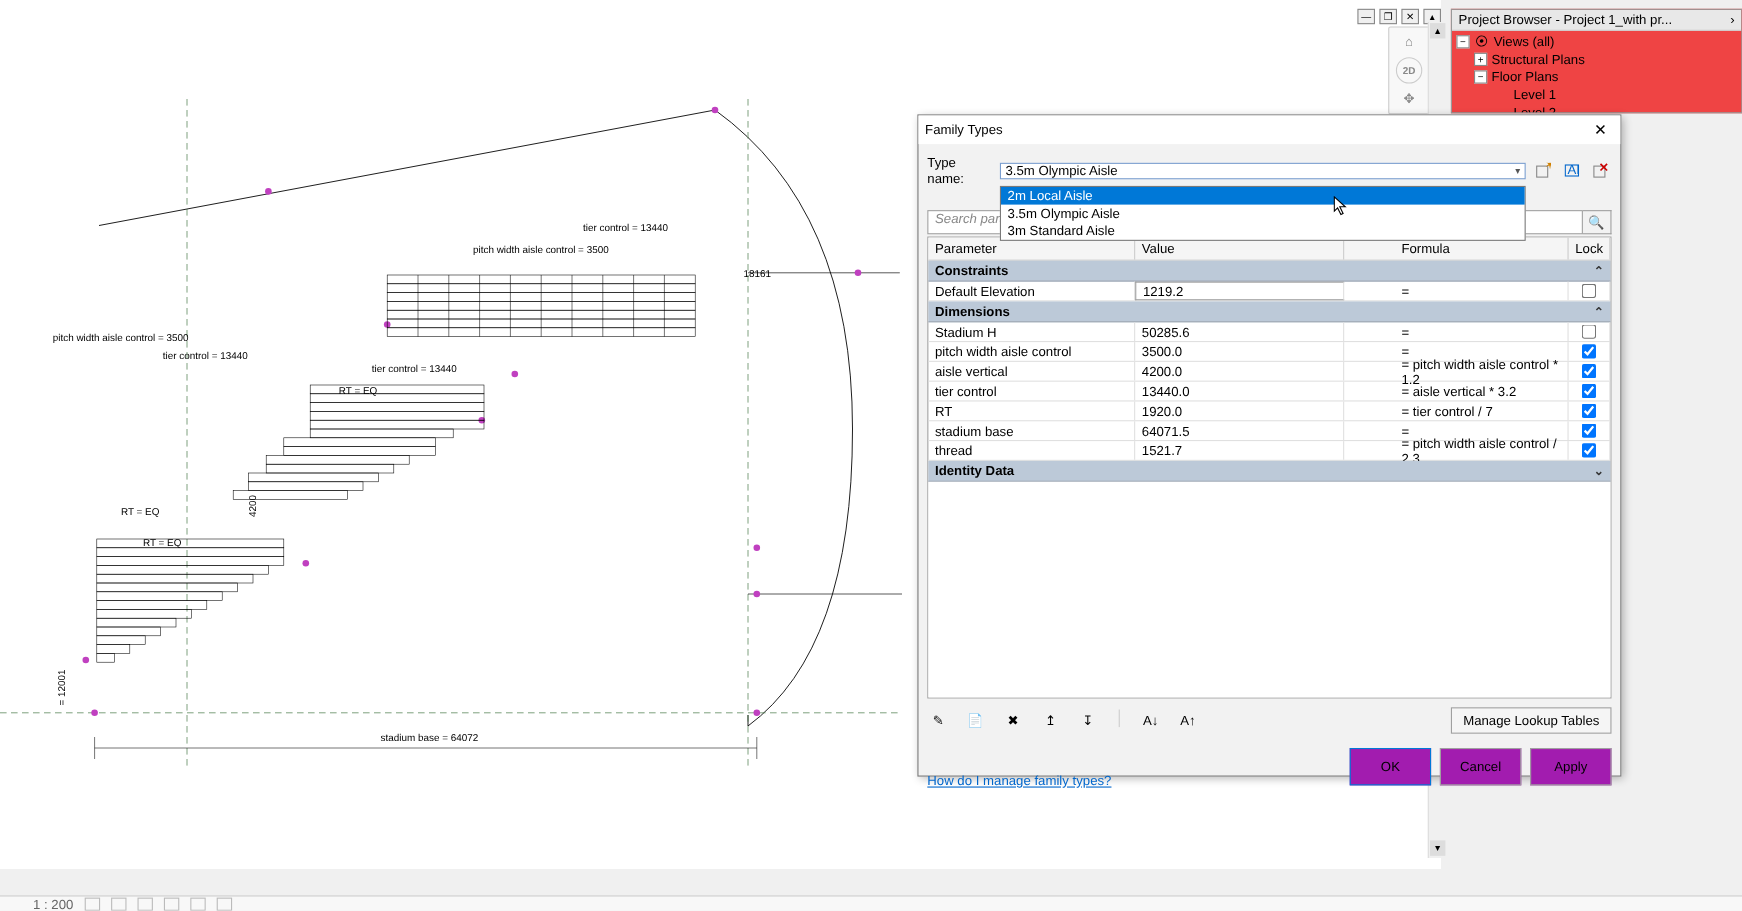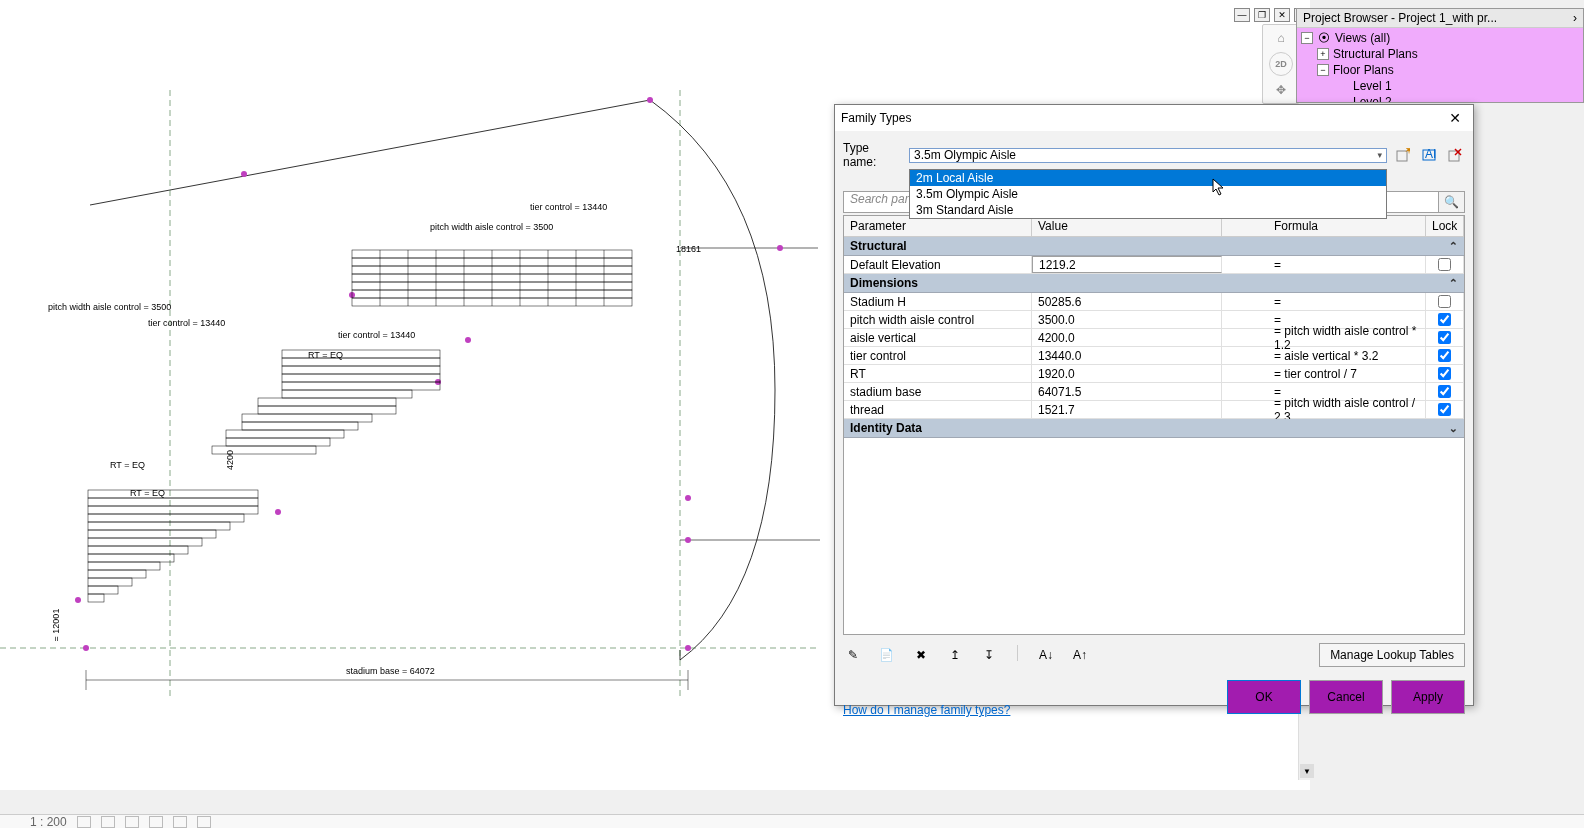--- a/index.html
+++ b/index.html
@@ -1,19 +1,19 @@
 <!DOCTYPE html>
 <html><head>
 <meta charset="utf-8">
 <style>
 * { box-sizing: border-box; margin: 0; padding: 0; font-family: 'Segoe UI', Tahoma, sans-serif; font-size: 12px; }
 body { background: #f0f0f0; width: 1584px; height: 828px; overflow: hidden; position: relative; }
 
 
-.project-browser { position: absolute; top: 8px; right: 0; width: 288px; height: 95px; background: #f0abfc; border: 1px solid #999; overflow: hidden; }
+.project-browser { position: absolute; top: 8px; right: 0; width: 265px; height: 95px; background: #ef4444; border: 1px solid #999; overflow: hidden; }
 .pb-header { background: #e8e8e8; border-bottom: 1px solid #ccc; padding: 2px 6px; font-size: 12px; display: flex; align-items: center; justify-content: space-between; }
 .pb-tree { padding: 2px 4px; font-size: 12px; color: #000; }
 .tree-row { display: flex; align-items: center; padding: 1px 0; }
 .tree-toggle { width: 12px; height: 12px; border: 1px solid #888; display: inline-flex; align-items: center; justify-content: center; font-size: 9px; margin-right: 4px; cursor: pointer; background: #fff; }
 .tree-indent-1 { padding-left: 16px; }
 .tree-indent-3 { padding-left: 52px; }
 .tree-icon { width: 14px; height: 14px; margin-right: 4px; display: inline-flex; align-items: center; justify-content: center; }
 
 
 .win-controls { position: absolute; top: 8px; right: 274px; display: flex; gap: 4px; align-items: center; }
@@ -279,21 +279,21 @@
 
     <div class="param-table">
       <div class="pt-header">
         <div class="col-param">Parameter</div>
         <div class="col-value">Value</div>
         <div class="col-formula">Formula</div>
         <div class="col-lock">Lock</div>
       </div>
 
       <div class="pt-group">
-        <span>Structural</span>
+        <span>Constraints</span>
         <span class="collapse-icon">⌃</span>
       </div>
       <div class="pt-row">
         <div class="col-param">Default Elevation</div>
         <div class="col-value pt-value-cell">1219.2</div>
         <div class="col-formula">=</div>
         <div class="col-lock">
             <input type="checkbox" class="lock-check" style="">
           </div>
       </div>

